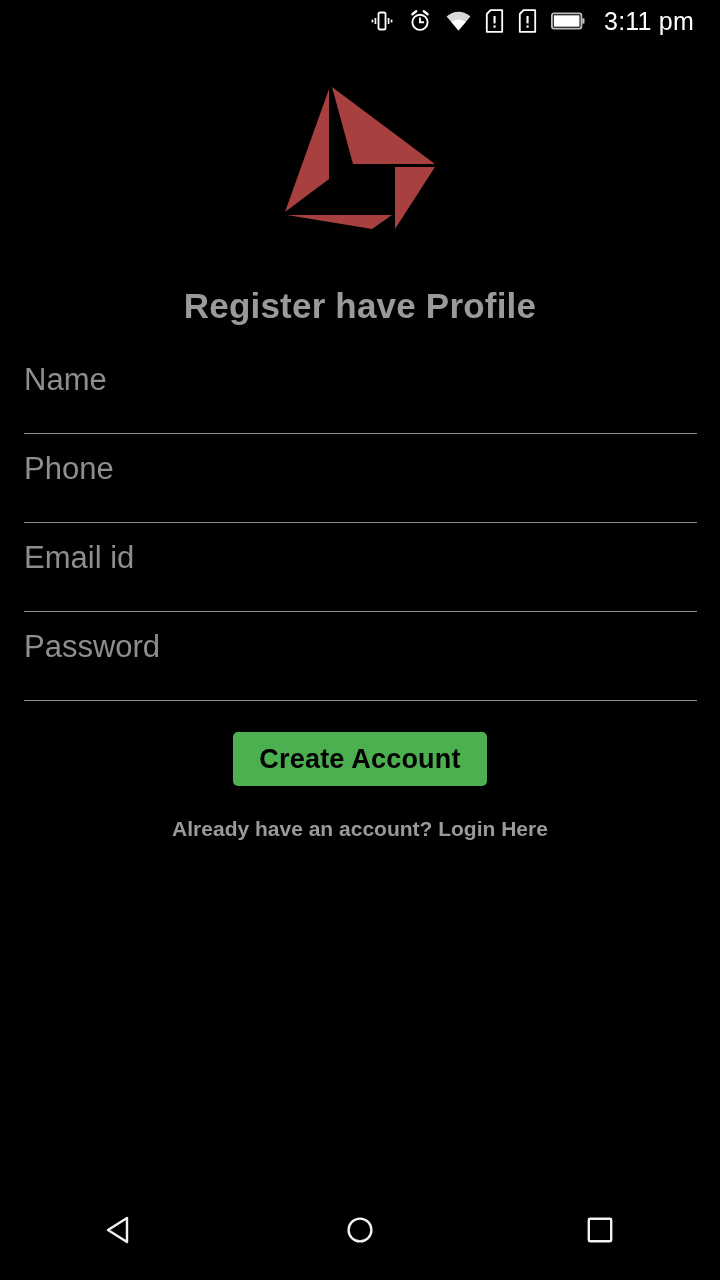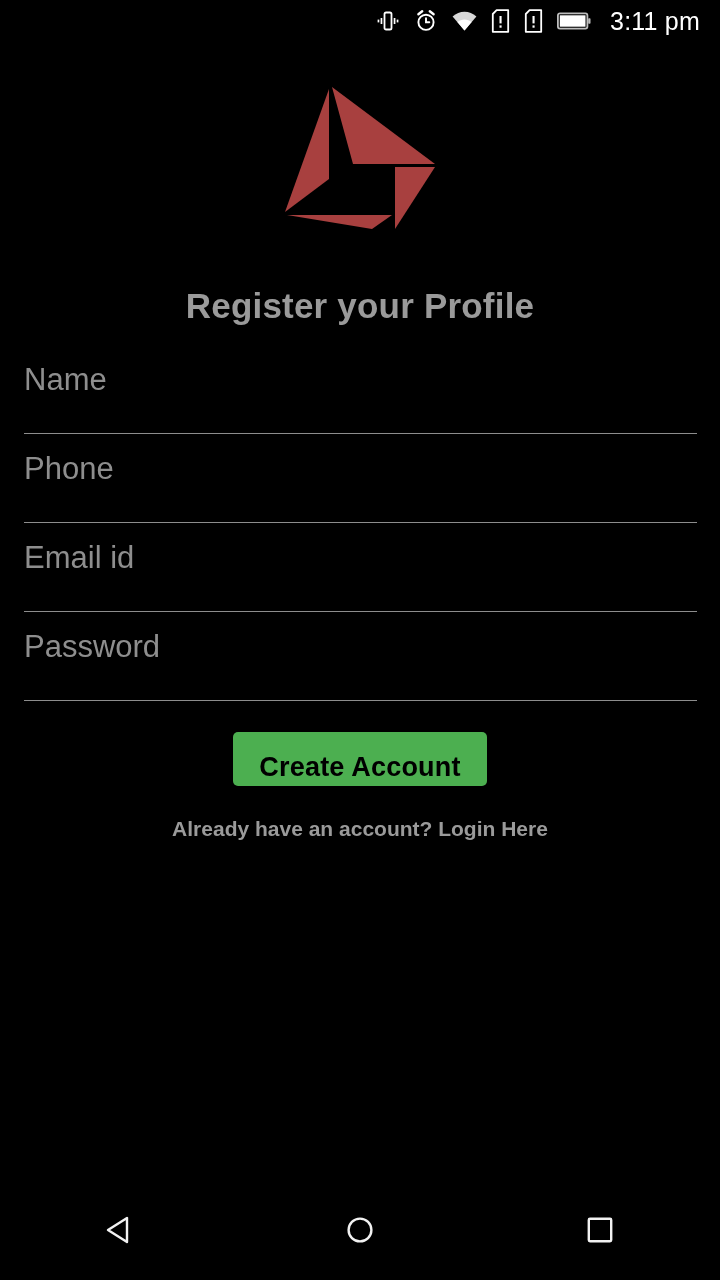--- a/index.html
+++ b/index.html
@@ -8,21 +8,21 @@
     background:#000;
     font-family:"Liberation Sans", sans-serif;
     overflow:hidden;
   }
   .screen { position:relative; width:720px; height:1280px; background:#000; }
 
   
   .statusbar {
     position:absolute; top:0; left:0; width:720px; height:42px;
     display:flex; align-items:center; justify-content:flex-end;
-    padding-right:20px; gap:14px;
+    padding-right:26px; gap:14px;
   }
   .sb-icon { display:flex; align-items:center; justify-content:center; }
   .sb-time {
     color:#fff; font-size:25px; font-weight:400; letter-spacing:0.2px;
     margin-left:5px; line-height:1;
   }
 
   
   .logo-wrap {
     position:absolute; left:0; top:78px; width:720px; height:152px;
@@ -55,21 +55,21 @@
   
   .btn-row {
     position:absolute; left:0; top:732px; width:720px;
     display:flex; justify-content:center;
   }
   .btn-create {
     background:#4CAF50; color:#000;
     border:none; border-radius:5px;
     font-family:"Liberation Sans", sans-serif;
     font-size:27px; font-weight:bold;
-    padding:8px 26px; height:54px; line-height:54px;
+    padding:0 26px; height:54px; line-height:54px;
     cursor:pointer; letter-spacing:0.2px;
   }
 
   
   .login-link {
     position:absolute; left:0; top:817px; width:720px;
     text-align:center; color:#9a9a9a;
     font-size:21px; font-weight:bold; cursor:pointer;
   }
 
@@ -151,21 +151,21 @@
       <polygon points="47,8 150,85 68,85" fill="#A8403F"></polygon>
 
       <polygon points="44,10 44,100 0,133" fill="#A8403F"></polygon>
 
       <polygon points="2,136 107,136 87,150" fill="#A8403F"></polygon>
 
       <polygon points="110,88 150,88 110,150" fill="#A8403F"></polygon>
     </svg>
   </div>
 
-  <div class="title">Register your Profile</div>
+  <div class="title">Register have Profile</div>
 
   <div class="form">
 
     <div class="field">
       <input class="field-input" type="text" placeholder="Name" style="">
     </div>
 
     <div class="field">
       <input class="field-input" type="text" placeholder="Phone" style="">
     </div>

